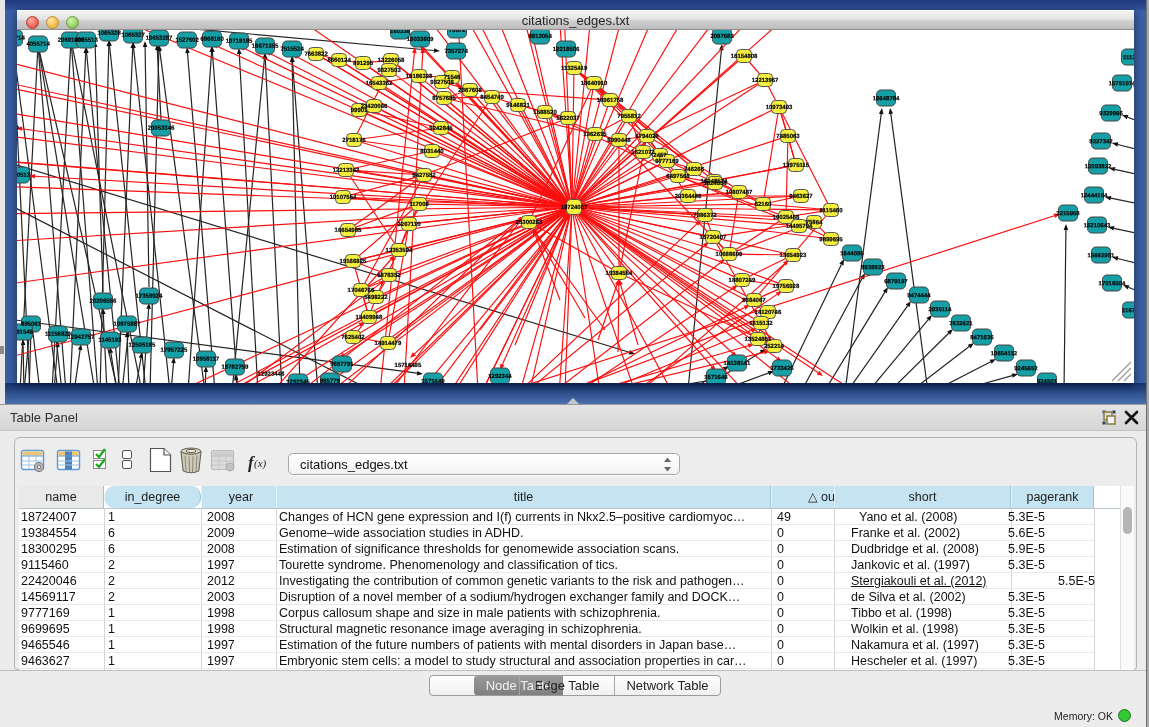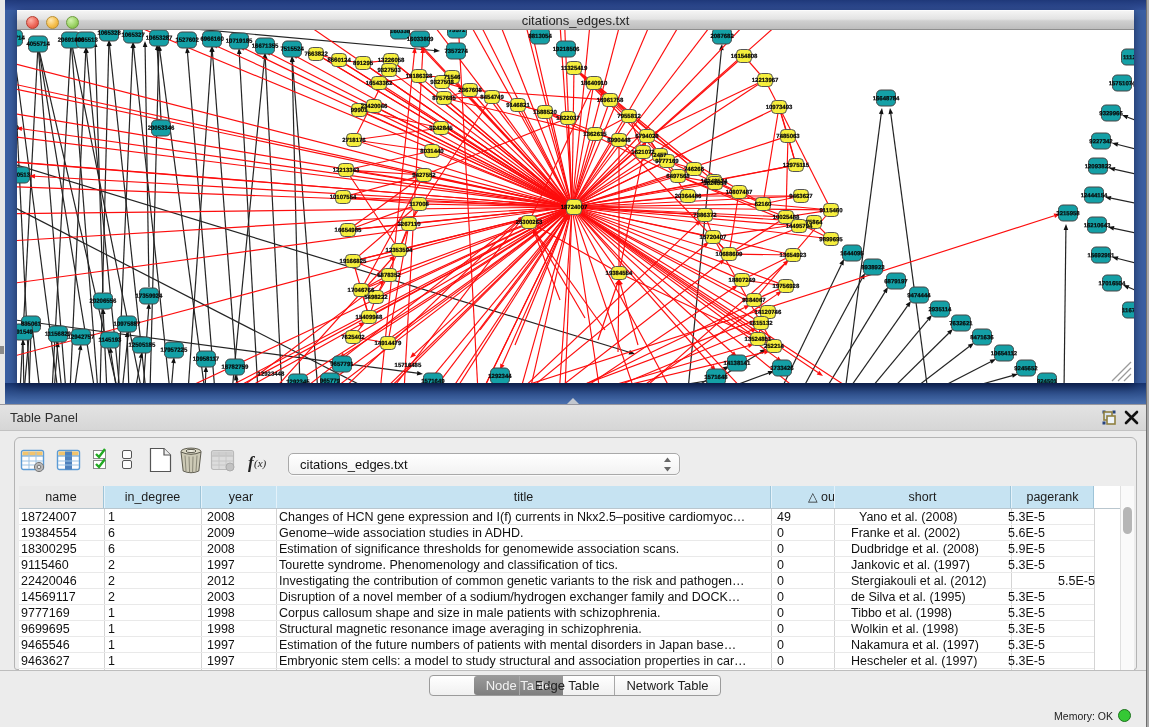--- a/index.html
+++ b/index.html
@@ -1147,21 +1147,21 @@
 </svg></div>
       <div class="combo abs">
           <span class="ct">citations_edges.txt</span>
         <svg style="position:absolute;right:7px;top:3px" width="9" height="15" viewBox="0 0 9 15">
           <path d="M4.5 0.5 L8 5 L1 5 Z" fill="#666"></path>
             <path d="M4.5 14.5 L8 10 L1 10 Z" fill="#666"></path>
         </svg>
       </div>
       <div id="tbl" class="abs">
           <div class="hcell" style="left:0px;width:85px;background:#e9e9e9;border-left:none;">name</div>
-          <div class="hcell" style="left:85px;width:97px;">in_degree</div>
+          <div class="hcell" style="left:85px;width:97px;border-radius:10px;">in_degree</div>
           <div class="hcell" style="left:182px;width:80px;">year</div>
           <div class="hcell" style="left:257px;width:495px;">title</div>
           <div class="hcell" style="left:752px;width:78px;padding-left:36px;">△ out_de…</div>
           <div class="hcell" style="left:815px;width:177px;">short</div>
           <div class="hcell" style="left:992px;width:83px;">pagerank</div>
           <div style="position:absolute;left:0;top:22px;width:1113px;height:1px;background:#b9c6ce;"></div>
           <div class="vline" style="left:85px;"></div>
           <div class="vline" style="left:182px;"></div>
           <div class="vline" style="left:257px;"></div>
           <div class="vline" style="left:752px;"></div>
@@ -1209,31 +1209,31 @@
               <span class="c" style="left:832px;">Jankovic et al. (1997)</span>
               <span class="c" style="left:989px;">5.3E-5</span>
             </div>
             <div class="r" style="top:64px;left:0;width:1113px;">
               <span style="position:absolute;left:0;top:15px;width:1075px;height:1px;background:#e9e9e9;"></span>
               <span class="c" style="left:2px;">22420046</span>
               <span class="c" style="left:89px;">2</span>
               <span class="c" style="left:188px;">2012</span>
               <span class="c" style="left:260px;">Investigating the contribution of common genetic variants to the risk and pathogen…</span>
               <span class="c" style="left:758px;">0</span>
-              <span class="c" style="left:832px;">Stergiakouli et al. (2012)</span>
+              <span class="c" style="left:832px;text-decoration:underline;">Stergiakouli et al. (2012)</span>
               <span class="c" style="left:1039px;">5.5E-5</span>
             </div>
             <div class="r" style="top:80px;left:0;width:1113px;">
               <span style="position:absolute;left:0;top:15px;width:1075px;height:1px;background:#e9e9e9;"></span>
               <span class="c" style="left:2px;">14569117</span>
               <span class="c" style="left:89px;">2</span>
               <span class="c" style="left:188px;">2003</span>
               <span class="c" style="left:260px;">Disruption of a novel member of a sodium/hydrogen exchanger family and DOCK…</span>
               <span class="c" style="left:758px;">0</span>
-              <span class="c" style="left:832px;">de Silva et al. (1995)</span>
+              <span class="c" style="left:832px;">de Silva et al. (2002)</span>
               <span class="c" style="left:989px;">5.3E-5</span>
             </div>
             <div class="r" style="top:96px;left:0;width:1113px;">
               <span style="position:absolute;left:0;top:15px;width:1075px;height:1px;background:#e9e9e9;"></span>
               <span class="c" style="left:2px;">9777169</span>
               <span class="c" style="left:89px;">1</span>
               <span class="c" style="left:188px;">1998</span>
               <span class="c" style="left:260px;">Corpus callosum shape and size in male patients with schizophrenia.</span>
               <span class="c" style="left:758px;">0</span>
               <span class="c" style="left:832px;">Tibbo et al. (1998)</span>

